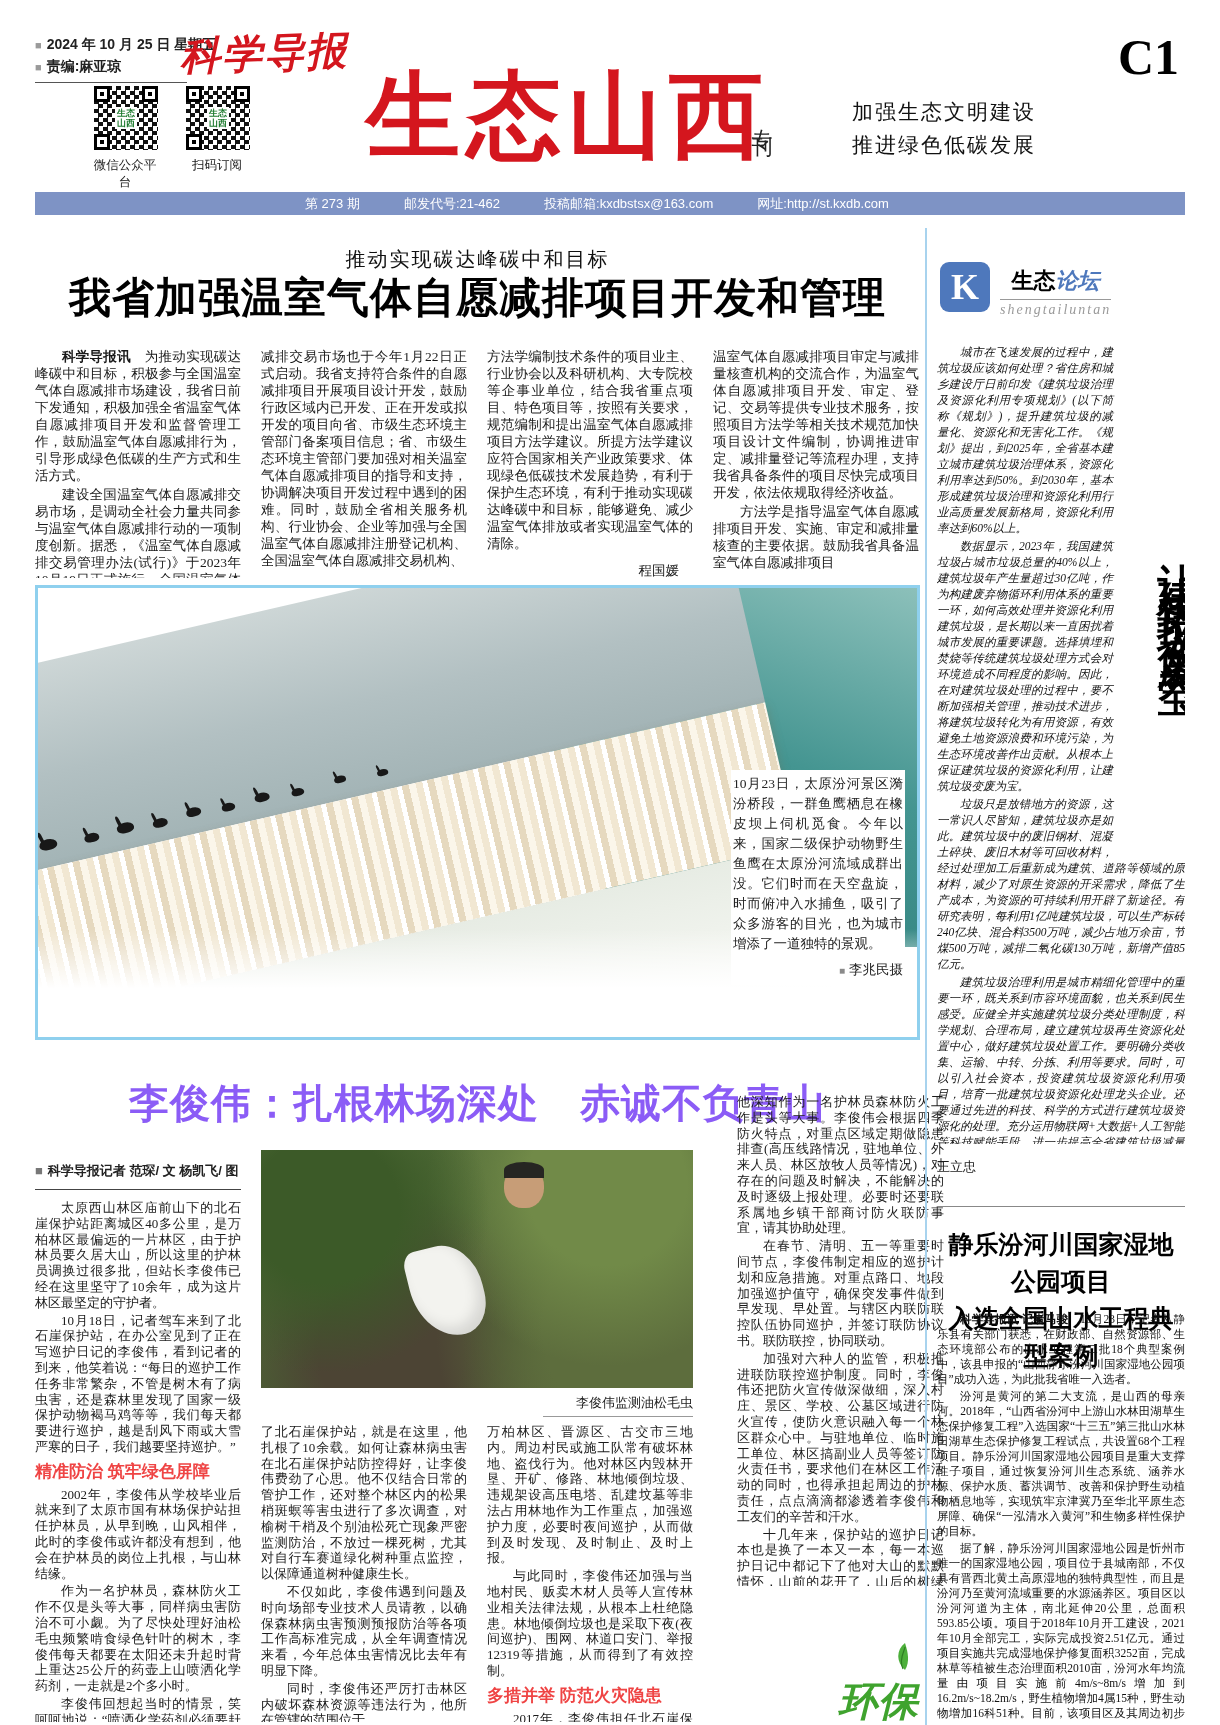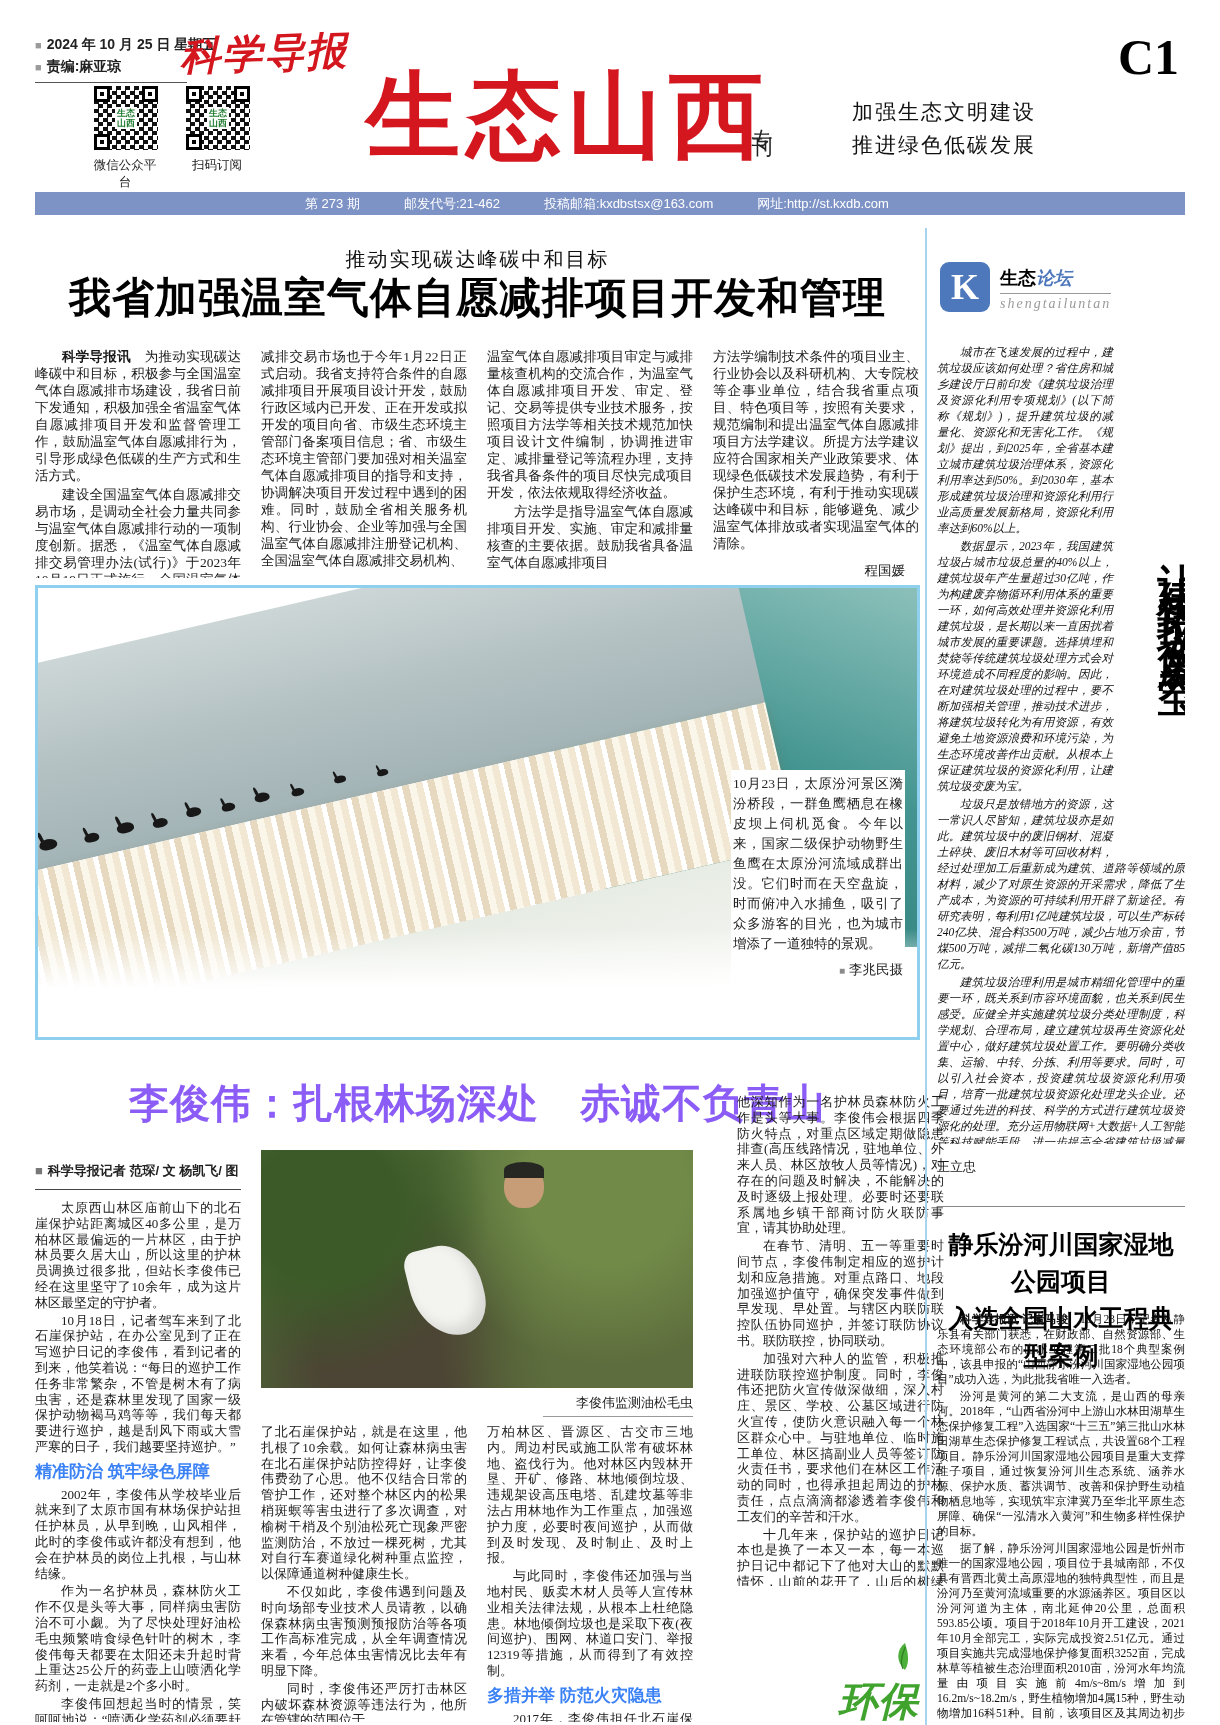--- a/index.html
+++ b/index.html
@@ -95,38 +95,38 @@
   .head::before{content:"";position:absolute;left:0;top:-2px;width:40px;height:16px;border-radius:50% 50% 0 0;background:#262622;}
   .bag{position:absolute;left:150px;top:95px;width:72px;height:92px;background:#f3f3ef;
        border-radius:20% 60% 45% 70%;transform:rotate(-14deg);box-shadow:inset -6px -8px 14px rgba(0,0,0,.12);}
   #caption2{left:261px;top:1394px;width:432px;text-align:right;font-size:13px;color:#222;
             padding-bottom:6px;}
   #caption2 .rule{border-bottom:1px solid #999;width:150px;margin-left:282px;margin-top:4px;}
   #a2col2{left:261px;top:1424px;width:206px;height:298px;}
   #a2col3{left:487px;top:1424px;width:206px;height:298px;}
   #a2col4{left:713px;top:1094px;width:207px;height:492px;margin-left:24px;}
   .subhead{font-family:"Liberation Sans","DejaVu Sans",sans-serif;font-weight:bold;font-size:17px;
-           margin:9px 0 7px 0;color:#3b82f6;text-indent:0;}
+           margin:9px 0 7px 0;color:#ef4444;text-indent:0;}
   
   #hblogo{left:718px;top:1642px;width:200px;height:80px;text-align:center;}
   #hblogo .row{display:flex;align-items:flex-end;justify-content:center;gap:2px;flex-direction:column;}
   #hblogo .hb1{color:#3fa32e;font-size:40px;font-weight:bold;font-style:italic;font-family:"Liberation Serif",serif;}
   #hblogo .hb2{color:#1f4d18;font-size:42px;font-weight:bold;font-family:"Liberation Serif",serif;}
   #hblogo .py{color:#3fa32e;font-size:14px;letter-spacing:2px;margin-top:2px;}
   .leaf{display:inline-block;width:22px;height:30px;margin-right:2px;}
 
   
   #vdivider{left:925px;top:228px;width:2px;height:1497px;background:#a8d3ee;}
 
   
   #forumbadge{left:940px;top:262px;width:245px;display:flex;gap:10px;align-items:flex-start;}
   #kbox{width:50px;height:50px;background:#4e78bc;border-radius:9px;color:#fff;font-size:36px;
         font-weight:bold;font-family:"Liberation Serif",serif;text-align:center;line-height:50px;}
   #forumtitle{padding-top:4px;}
-  #forumtitle .t{font-size:18px;border-bottom:1px solid #999;padding-bottom:3px;}
+  #forumtitle .t{font-size:22px;border-bottom:1px solid #999;padding-bottom:3px;text-align:center;}
   #forumtitle .t .b1{color:#000;font-weight:bold;}
   #forumtitle .t .b2{color:#4e78bc;font-weight:bold;font-style:italic;}
   #forumtitle .py{color:#9a9a9a;font-style:italic;font-size:14px;letter-spacing:2px;margin-top:2px;}
   #forumtext{left:937px;top:344px;width:248px;height:800px;overflow:hidden;
              font-size:11.5px;line-height:16px;font-style:italic;color:#111;}
   #vtitle{float:right;width:64px;height:500px;margin:0 0 8px 8px;
           writing-mode:vertical-rl;text-orientation:upright;
           font-size:40px;font-weight:bold;font-style:normal;letter-spacing:14px;
           font-family:"Liberation Serif",serif;color:#000;text-align:center;}
   #forumbyline{left:937px;top:1158px;width:248px;text-align:left;font-size:13px;padding-right:6px;}
@@ -190,26 +190,26 @@
 
   <div class="abs" id="a1cols">
     <div class="col just">
       <p class="ind"><span class="leadlabel">科学导报讯</span><span>　为推动实现碳达峰碳中和目标，积极参与全国温室气体自愿减排市场建设，我省日前下发通知，积极加强全省温室气体自愿减排项目开发和监督管理工作，鼓励温室气体自愿减排行为，引导形成绿色低碳的生产方式和生活方式。</span></p>
       <p class="ind">建设全国温室气体自愿减排交易市场，是调动全社会力量共同参与温室气体自愿减排行动的一项制度创新。据悉，《温室气体自愿减排交易管理办法(试行)》于2023年10月19日正式施行，全国温室气体自愿</p>
     </div>
     <div class="col just">
       <p class="cont">减排交易市场也于今年1月22日正式启动。我省支持符合条件的自愿减排项目开展项目设计开发，鼓励行政区域内已开发、正在开发或拟开发的项目向省、市级生态环境主管部门备案项目信息；省、市级生态环境主管部门要加强对相关温室气体自愿减排项目的指导和支持，协调解决项目开发过程中遇到的困难。同时，鼓励全省相关服务机构、行业协会、企业等加强与全国温室气体自愿减排注册登记机构、全国温室气体自愿减排交易机构、</p>
     </div>
     <div class="col just">
+      <p class="cont">方法学编制技术条件的项目业主、行业协会以及科研机构、大专院校等企事业单位，结合我省重点项目、特色项目等，按照有关要求，规范编制和提出温室气体自愿减排项目方法学建议。所提方法学建议应符合国家相关产业政策要求、体现绿色低碳技术发展趋势，有利于保护生态环境，有利于推动实现碳达峰碳中和目标，能够避免、减少温室气体排放或者实现温室气体的清除。</p>
+      <p id="a1byline">程国媛</p>
+    </div>
+    <div class="col just">
       <p class="cont">温室气体自愿减排项目审定与减排量核查机构的交流合作，为温室气体自愿减排项目开发、审定、登记、交易等提供专业技术服务，按照项目方法学等相关技术规范加快项目设计文件编制，协调推进审定、减排量登记等流程办理，支持我省具备条件的项目尽快完成项目开发，依法依规取得经济收益。</p>
       <p class="ind">方法学是指导温室气体自愿减排项目开发、实施、审定和减排量核查的主要依据。鼓励我省具备温室气体自愿减排项目</p>
-    </div>
-    <div class="col just">
-      <p class="cont">方法学编制技术条件的项目业主、行业协会以及科研机构、大专院校等企事业单位，结合我省重点项目、特色项目等，按照有关要求，规范编制和提出温室气体自愿减排项目方法学建议。所提方法学建议应符合国家相关产业政策要求、体现绿色低碳技术发展趋势，有利于保护生态环境，有利于推动实现碳达峰碳中和目标，能够避免、减少温室气体排放或者实现温室气体的清除。</p>
-      <p id="a1byline">程国媛</p>
     </div>
   </div>
 
   <div class="abs" id="photo1">
     <div id="p1art">
       <div class="tealpatch"></div>
       <div class="rotgrp">
         <div class="bandgray"></div>
         <div class="bandcasc"></div>
         <div class="bandpale"></div>

